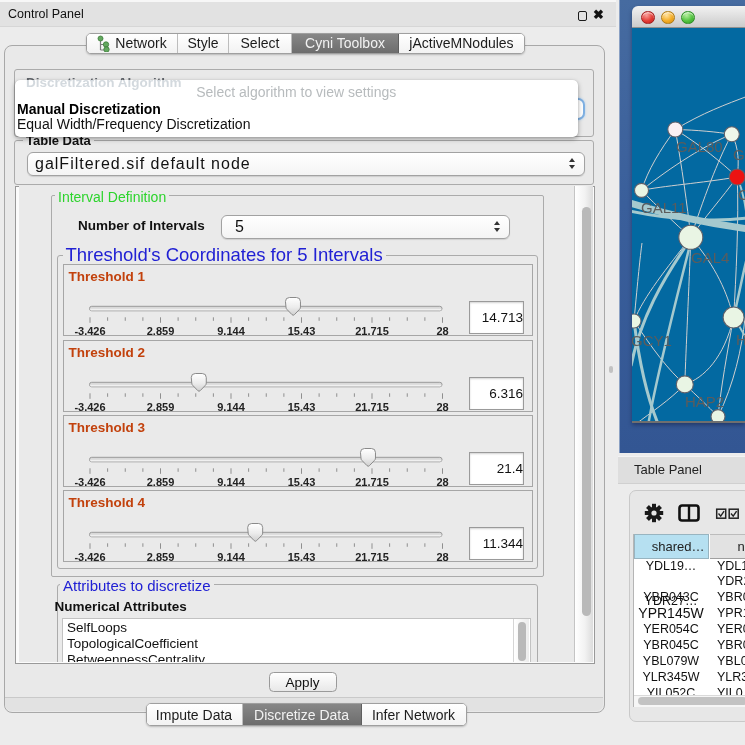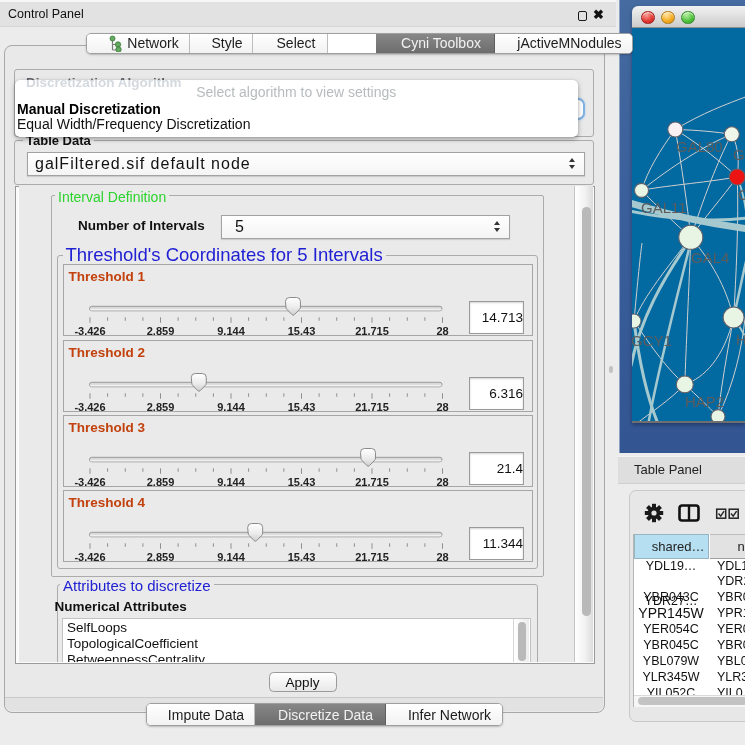--- a/index.html
+++ b/index.html
@@ -1,25 +1,25 @@
 <!DOCTYPE html>
 <html><head>
 <meta charset="utf-8">
 <style>
 html,body{margin:0;padding:0;}
 body{width:745px;height:745px;background:#ececec;font-family:"Liberation Sans",sans-serif;position:relative;overflow:hidden;}
 .a{position:absolute;}
 .bold{font-weight:bold;}
 
 .seg{position:absolute;display:flex;height:19px;border:1px solid #9f9f9f;border-radius:5px;background:#fff;box-shadow:0 1px 2px rgba(0,0,0,0.22);overflow:hidden;font-size:14px;color:#1c1c1c;z-index:22;}
-.seg>div{display:flex;align-items:center;justify-content:center;border-right:1px solid #bdbdbd;background:linear-gradient(#ffffff,#f2f2f2);white-space:nowrap;padding-left:12px;}
+.seg>div{display:flex;align-items:center;justify-content:center;border-right:1px solid #bdbdbd;background:linear-gradient(#ffffff,#f2f2f2);white-space:nowrap;}
 .seg>div:last-child{border-right:none;}
 .seg>div.sel{background:linear-gradient(#878787,#6d6d6d);color:#f2f2f2;border-right:1px solid #5f5f5f;}
 
-.combo{position:absolute;background:linear-gradient(#ffffff,#f4f4f4);border:1px solid #a2a2a2;border-radius:0;font-size:16px;color:#111;display:flex;align-items:center;box-shadow:0 1px 1px rgba(0,0,0,0.12);}
+.combo{position:absolute;background:linear-gradient(#ffffff,#f4f4f4);border:1px solid #a2a2a2;border-radius:6px;font-size:16px;color:#111;display:flex;align-items:center;box-shadow:0 1px 1px rgba(0,0,0,0.12);}
 .combo .tx{padding-left:7px;}
 .combo .arr{position:absolute;right:7px;top:0;bottom:0;width:9px;}
 .combo .arr:before{content:"";position:absolute;left:1px;top:calc(50% - 8.5px);border:3.5px solid transparent;border-bottom:4.5px solid #333;}
 .combo .arr:after{content:"";position:absolute;left:1px;bottom:calc(50% - 8.5px);border:3.5px solid transparent;border-top:4.5px solid #333;}
 
 .grp{position:absolute;border:1px solid #ababab;border-radius:3px;}
 .gtt{position:absolute;background:#e9e9e9;padding:0 3px;font-size:13.5px;white-space:nowrap;}
 
 .tbox{position:absolute;left:44px;width:468px;height:70px;border:1px solid #a6a6a6;background:#eaeaea;}
 .tttl{position:absolute;left:4.5px;top:4px;font-size:13.5px;font-weight:bold;color:#c2410c;}
@@ -45,21 +45,21 @@
       <line x1="3.5" y1="4" x2="3.5" y2="15" stroke="#7c7c7c" stroke-width="1.2"></line>
       <line x1="3.5" y1="9.5" x2="8" y2="9.5" stroke="#7c7c7c" stroke-width="1.1"></line>
       <line x1="3.5" y1="15" x2="8" y2="15" stroke="#7c7c7c" stroke-width="1.1"></line>
       <circle cx="3.5" cy="3.5" r="2.5" fill="#63a95f" stroke="#3c7a3a" stroke-width="0.8"></circle>
       <circle cx="9" cy="9.5" r="2.7" fill="#63a95f" stroke="#3c7a3a" stroke-width="0.8"></circle>
       <circle cx="9.5" cy="14.5" r="2.7" fill="#63a95f" stroke="#3c7a3a" stroke-width="0.8"></circle>
     </svg>
     Network</div>
   <div style="width:50px;">Style</div>
   <div style="width:62px;">Select</div>
-  <div class="sel" style="width:106px;margin-left:48px;">Cyni Toolbox</div>
+  <div class="sel" style="width:106px;">Cyni Toolbox</div>
   <div style="width:125px;">jActiveMNodules</div>
 </div>
 
 <div class="grp" style="left:13.5px;top:69px;width:578px;height:66px;"></div>
 
 <div class="a" style="left:572px;top:98px;width:11px;height:18px;background:#fff;border:2.5px solid #7fb0e2;border-left:none;border-radius:0 7px 7px 0;box-shadow:0 0 2.5px #a5c9ec;z-index:40;"></div>
 
 <div class="grp" style="left:13.5px;top:140px;width:578px;height:43px;"></div>
 <div class="gtt bold" style="left:23px;top:133px;color:#111;font-size:13px;">Table Data</div>
 <div class="combo" style="left:27px;top:151.5px;width:556px;height:22px;">

